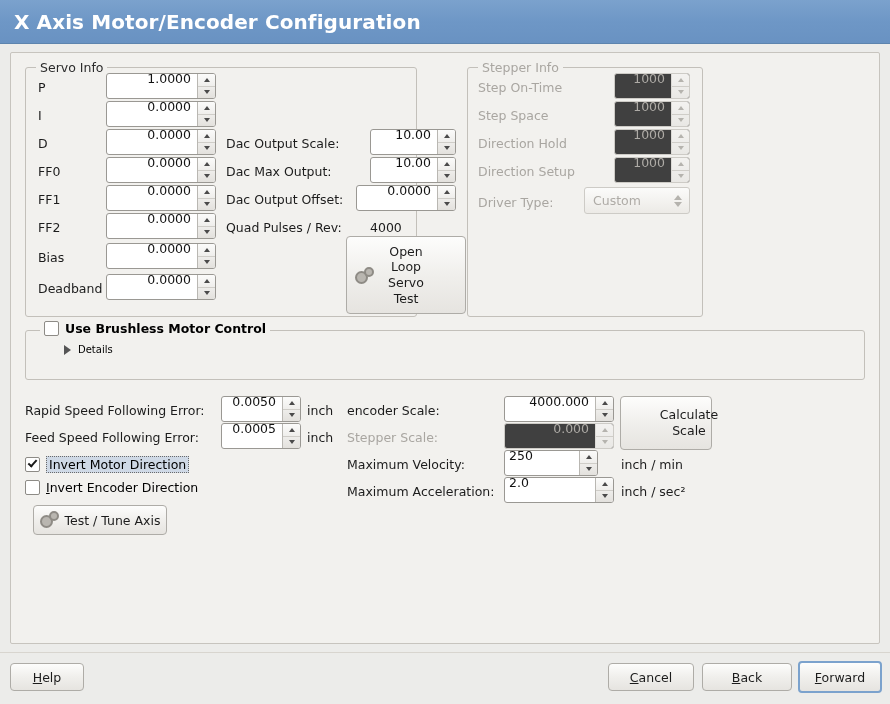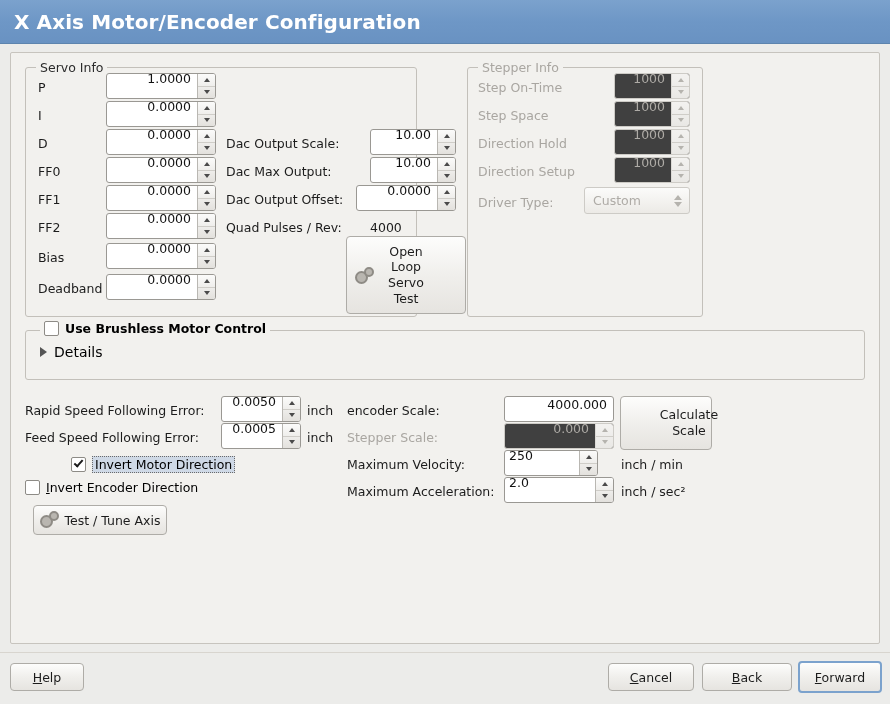--- a/index.html
+++ b/index.html
@@ -252,21 +252,22 @@
     margin: -1px 0;
   }
   .chk u { text-decoration: underline; }
   .chk.bold { font-weight: bold; }
 
   
   .expander {
     position: absolute;
     display: flex;
     align-items: center;
-    font-size: 14px;
+    font-size: 10px;
+    margin-left: 24px;
   }
   .expander .tri {
     width: 0; height: 0;
     border-top: 5px solid transparent;
     border-bottom: 5px solid transparent;
     border-left: 7px solid #555;
     margin-right: 7px;
   }
   .gearicon {
     display: inline-block;
@@ -503,41 +504,41 @@
       <span class="lbl" style="left:14px; top:377px;">Feed Speed Following Error:</span>
       <div class="spin" style="left:210px; top:370px; width:80px;">
         <input value="0.0005" style="">
         <div class="btns">
             <div class="up"></div>
             <div class="dn"></div>
           </div>
       </div>
       <span class="lbl" style="left:296px; top:377px;">inch</span>
 
-      <div class="chk checked" style="left:14px; top:404px;margin-left:46px;">
+      <div class="chk checked" style="left:14px; top:404px;">
         <span class="box"></span>
         <span class="focus-text">Invert Motor Direction</span>
       </div>
       <div class="chk" style="left:14px; top:427px;">
         <span class="box"></span>
         <span><u>I</u>nvert Encoder Direction</span>
       </div>
 
       <div class="btn" style="left:22px; top:452px; width:134px; height:30px;">
         <span class="icon-btn-inner">
           <span class="gearicon">
               <span class="g1"></span>
               <span class="g2"></span>
             </span>
           <span>Test / Tune Axis</span>
         </span>
       </div>
 
       <span class="lbl" style="left:336px; top:350px;">encoder Scale:</span>
-      <div class="spin" style="left:493px; top:343px; width:110px;flex-direction:column;">
+      <div class="spin" style="left:493px; top:343px; width:110px;">
         <input value="4000.000" style="">
         <div class="btns">
             <div class="up"></div>
             <div class="dn"></div>
           </div>
       </div>
 
       <span class="lbl dim" style="left:336px; top:377px;">Stepper Scale:</span>
       <div class="spin disabled" style="left:493px; top:370px; width:110px;">
         <input disabled="" value="0.000" style="">

